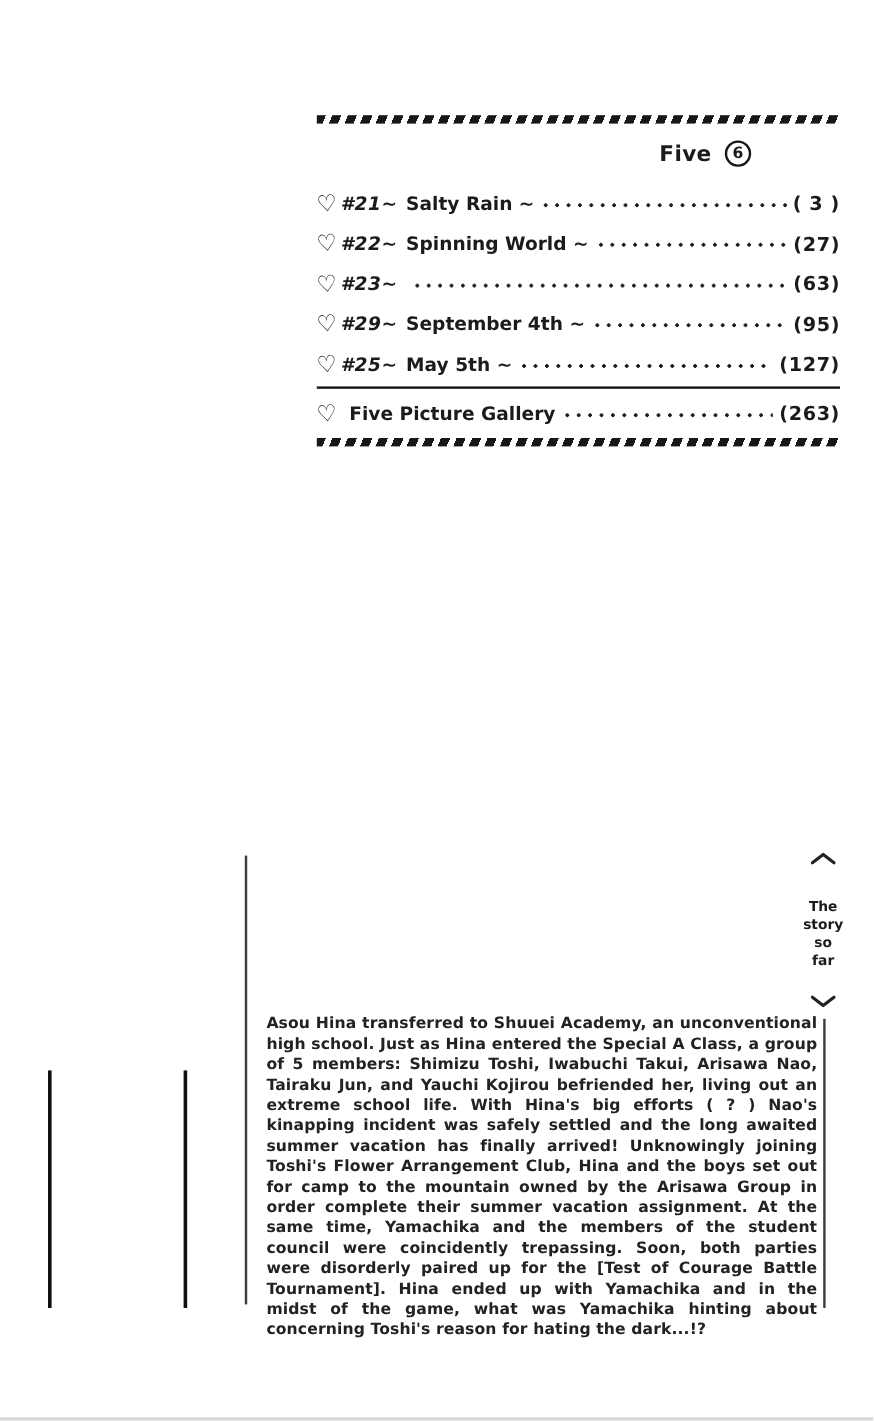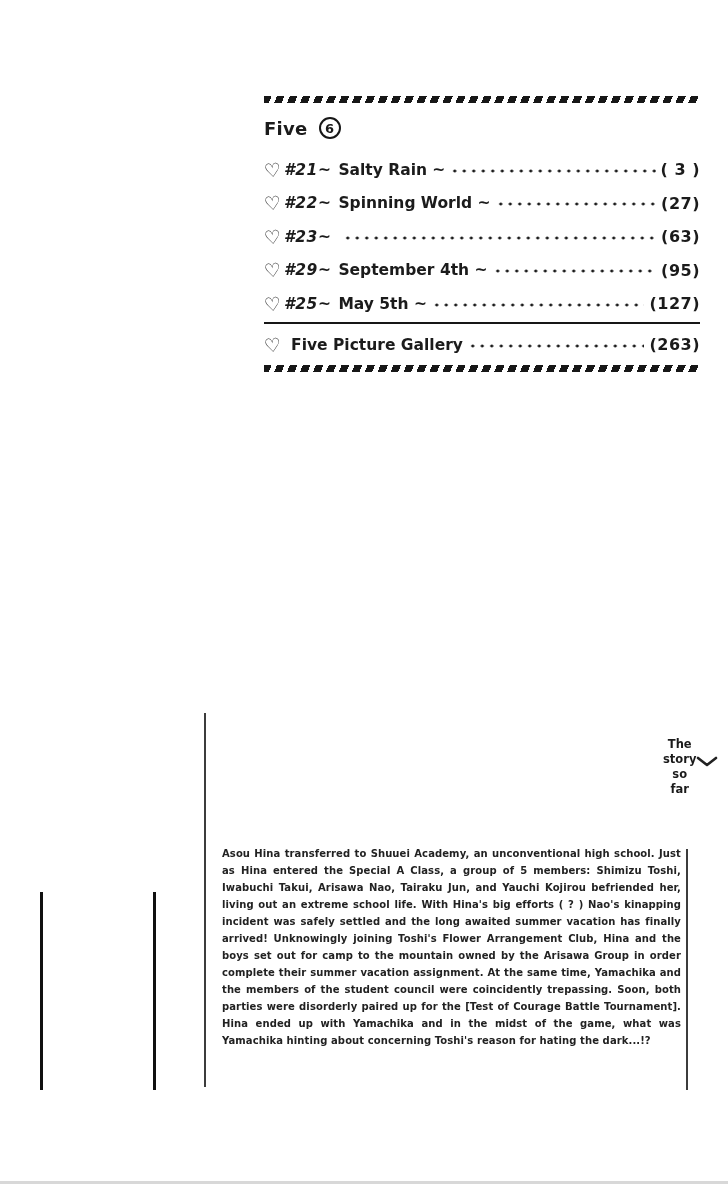--- a/index.html
+++ b/index.html
@@ -3,53 +3,53 @@
 <meta charset="utf-8">
 <style>
   * { margin:0; padding:0; box-sizing:border-box; }
   html,body { width:728px; height:1184px; background:#ffffff; overflow:hidden;
     font-family:"DejaVu Sans", sans-serif; color:#1b1b1b; }
   .page { position:relative; width:728px; height:1184px; background:#ffffff; }
 
   
   .toc-box { position:absolute; left:264px; top:96px; width:436px; }
   .rope { height:7px; background:repeating-linear-gradient(112deg,#171717 0 7px,#ffffff 7px 12px); }
-  .toc-header { height:50px; display:flex; align-items:center; justify-content:flex-start;
+  .toc-header { height:50px; display:flex; align-items:center; justify-content:flex-end;
     padding-right:74px; gap:11px; font-size:18px; font-weight:bold; letter-spacing:0.3px; }
   .circle-num { width:22px; height:22px; border:2px solid #171717; border-radius:50%;
     display:inline-flex; align-items:center; justify-content:center; font-size:13px; font-weight:bold; }
   .toc-row { height:33.5px; display:flex; align-items:center; font-size:15.5px; font-weight:bold; white-space:nowrap; }
   .heart { font-size:19px; margin-right:3px; transform:rotate(-6deg); }
   .num { margin-right:7px; letter-spacing:0.5px;font-style:italic; }
   .leader { flex:1; height:16px; margin:2px 5px 0 5px;
     background:radial-gradient(circle,#1a1a1a 1.35px,transparent 1.7px);
     background-size:9.5px 16px; background-repeat:repeat-x; background-position:left center; }
   .pg { font-size:16px; letter-spacing:0.5px; }
   .solid-rule { height:2.5px; background:#171717; margin-top:1px; }
   .gallery-row { height:41px; }
   .gallery-row .heart { margin-right:10px; }
 
   
   .story-label { position:absolute; left:663px; top:710px; width:46px;
-    display:flex; flex-direction:row; align-items:center; }
+    display:flex; flex-direction:column; align-items:center; }
   .story-label-lines { margin-top:27px; text-align:center; font-size:11.5px;
     font-weight:bold; line-height:15px; }
   .chev-down-wrap { margin-top:19px; }
 
   
   .vline { position:absolute; background:#3c3c3c; }
   .vline.left-thin  { left:204px; top:713px; width:1.6px; height:374px; }
   .vline.right-thin { left:686px; top:849px; width:1.6px; height:241px; }
   .vline.thick { width:3.2px; background:#101010; top:892px; height:198px; }
   .vline.thick.t1 { left:40px; }
   .vline.thick.t2 { left:153px; }
 
   
   .story-paragraph { position:absolute; left:222px; top:845px; width:459px;
-    font-size:10px; line-height:17px; font-weight:bold; text-align:justify;
+    font-size:13px; line-height:17px; font-weight:bold; text-align:justify;
     color:#222; letter-spacing:0.1px; }
 
   .bottom-edge { position:absolute; left:0; bottom:0; width:728px; height:3px; background:#d8d8d8; }
 </style>
 </head>
 <body>
 
 <div class="page">
 
   <div class="toc-box">

